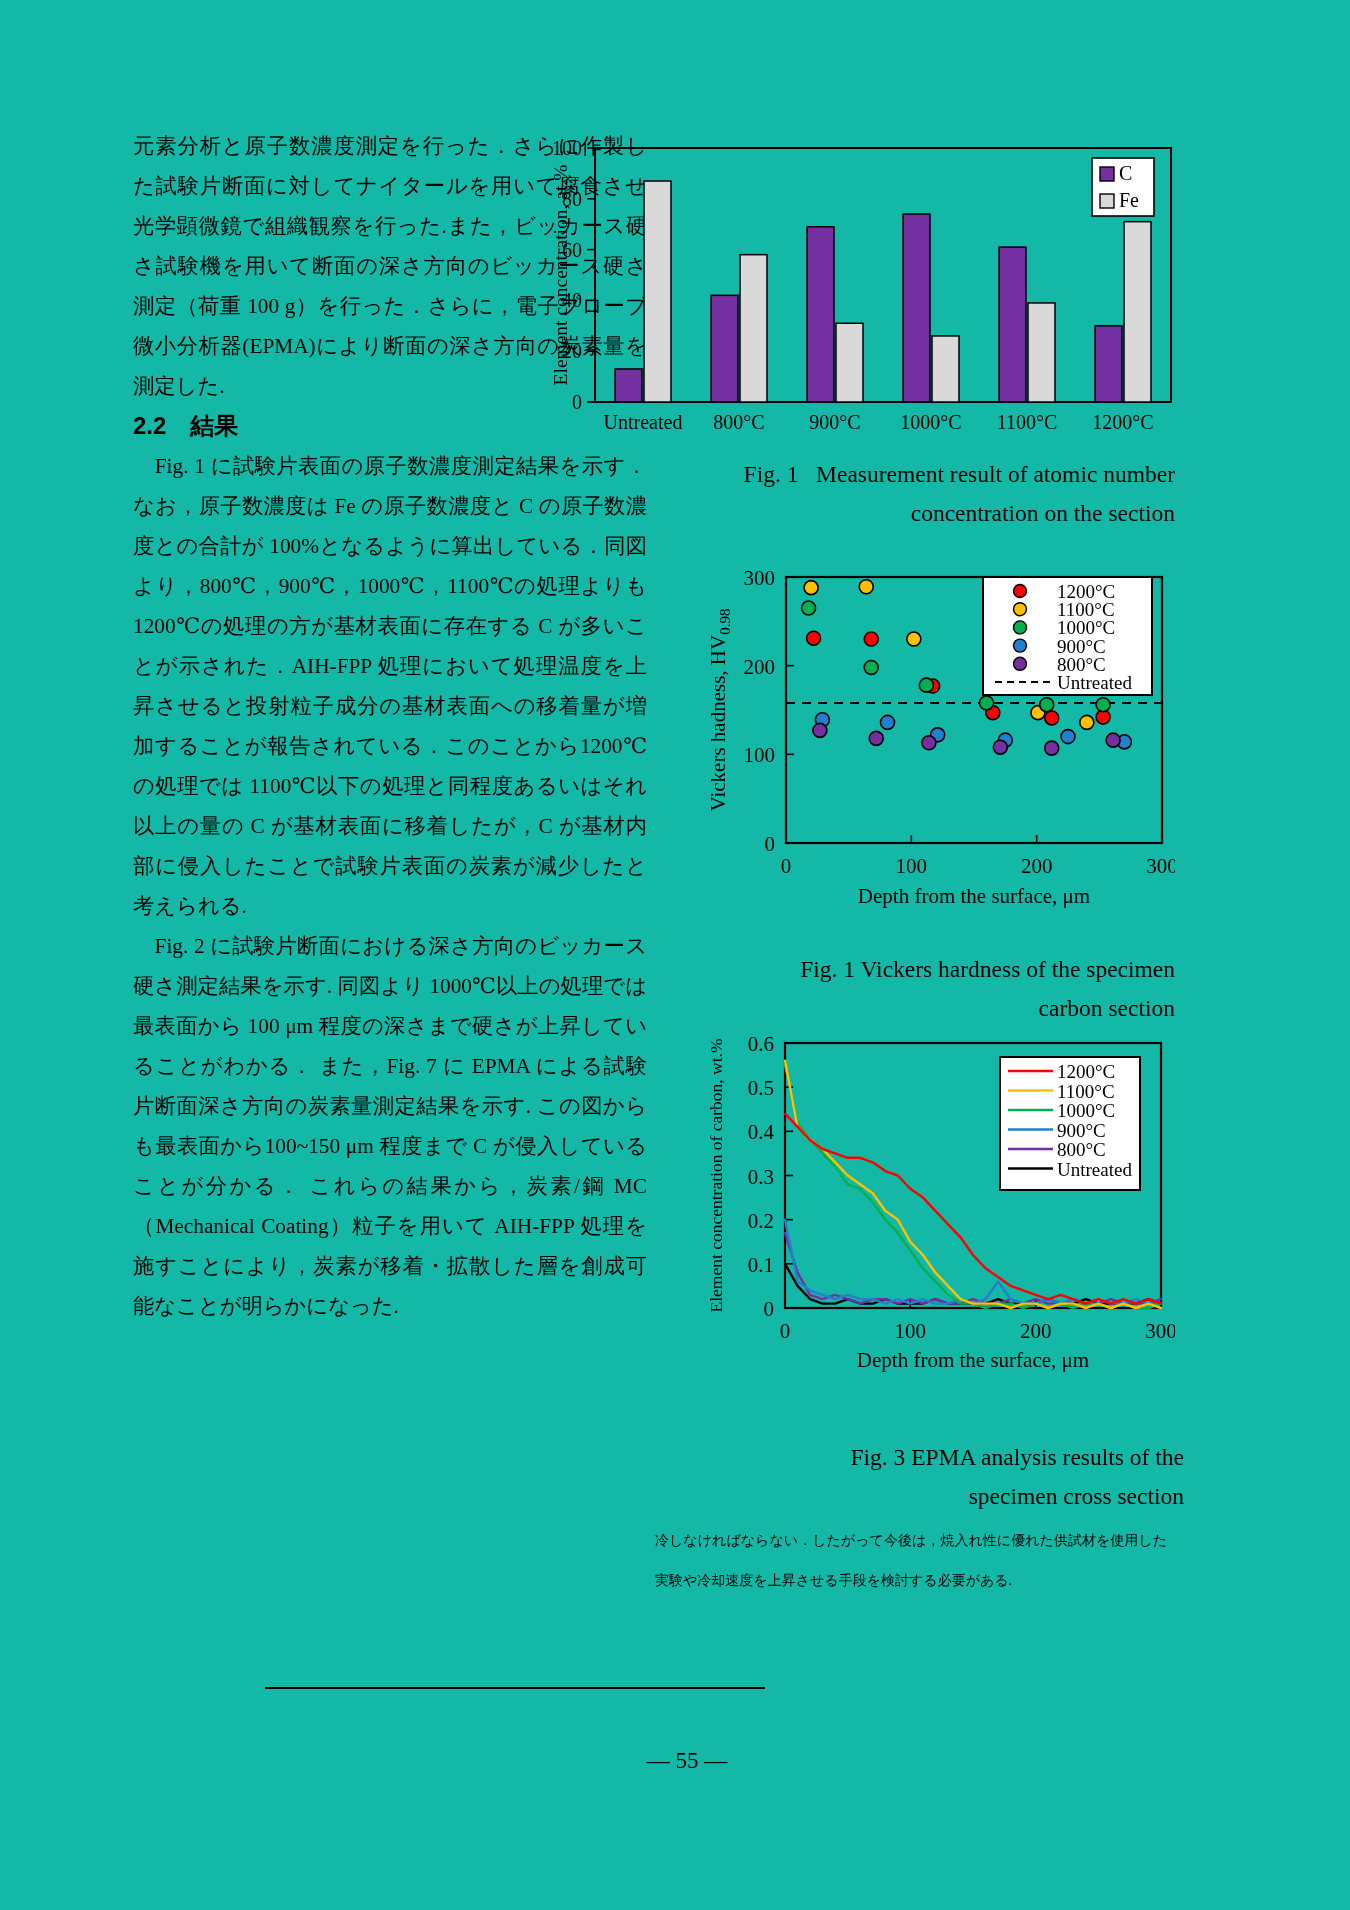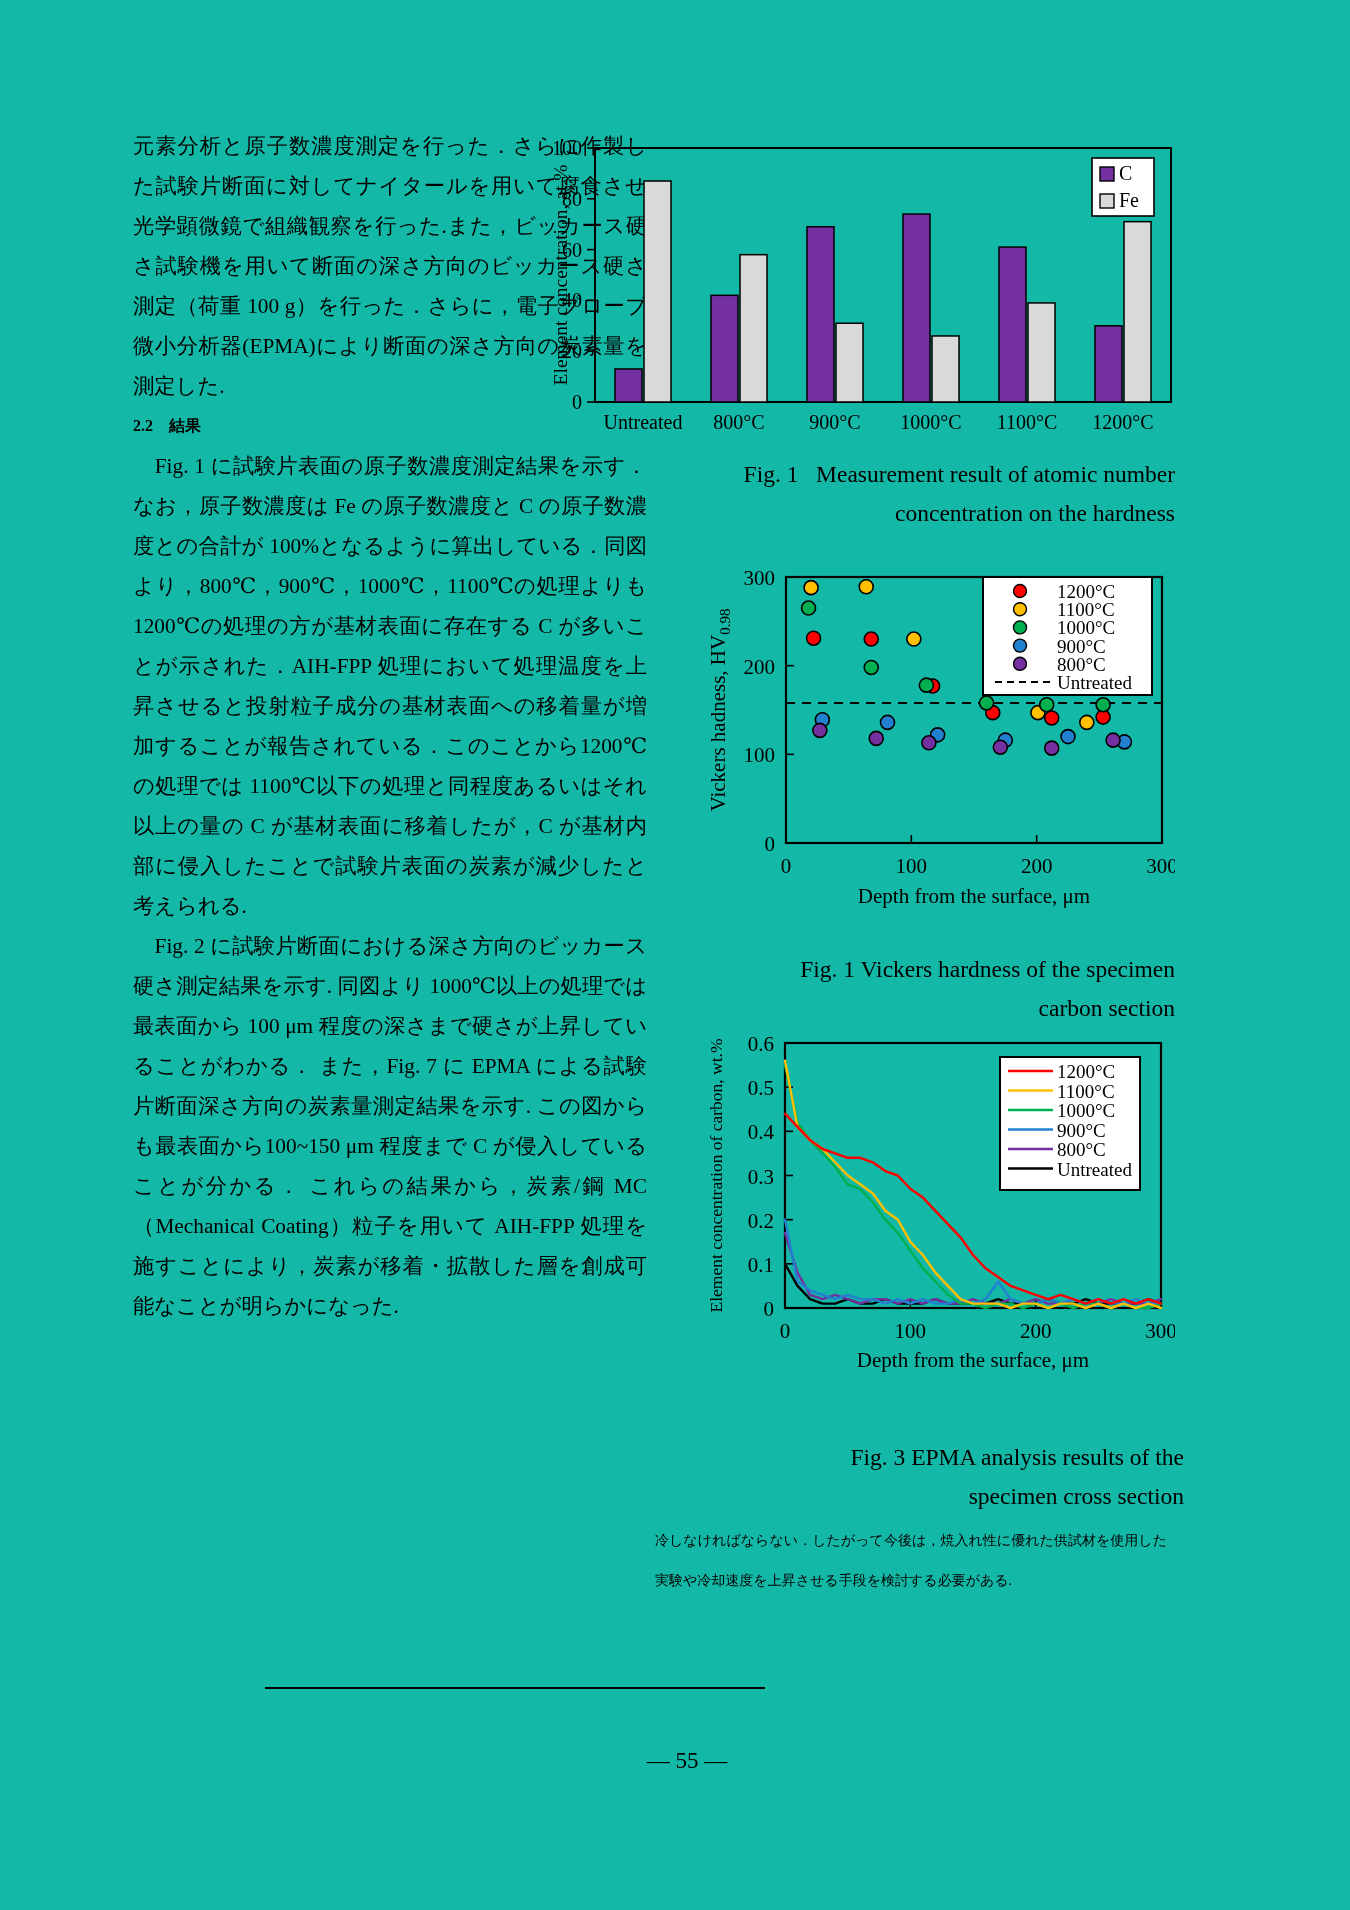--- a/index.html
+++ b/index.html
@@ -1,21 +1,21 @@
 <!DOCTYPE html>
 <html><head>
 <meta charset="utf-8">
 <style>
   html,body{margin:0;padding:0;background:#e8e8e8;}
   #page{position:relative;width:1350px;height:1910px;background:#14b8a6;margin:0 auto;
         font-family:"Liberation Serif","DejaVu Serif",serif;color:#000;overflow:hidden;}
   .leftcol{position:absolute;left:133px;top:126px;width:514px;
            font-size:21.3px;line-height:40px;text-align:justify;}
   .leftcol p{margin:0;}
-  .leftcol .heading{font-family:Liberation Serif, serif;font-weight:bold;font-size:16px;}
+  .leftcol .heading{font-family:Liberation Sans, sans-serif;font-weight:bold;font-size:24px;}
   .figwrap{position:absolute;}
   .caption{position:absolute;width:622px;text-align:right;font-size:23.5px;line-height:39px;}
   .rbottom{position:absolute;left:655px;top:1521px;width:512px;
            font-size:14px;line-height:40px;text-align:justify;}
   .footrule{position:absolute;left:265px;top:1687px;width:500px;height:2px;background:#000;}
   .pagenum{position:absolute;left:12px;top:1748px;width:1350px;text-align:center;font-size:23px;}
   svg text{fill:#000;}
 </style>
 </head>
 <body>
@@ -65,21 +65,21 @@
         <text x="570" y="291" font-size="20" text-anchor="middle">1200°C</text>
         <rect x="539" y="20" width="62" height="58" fill="#fff" stroke="#000" stroke-width="1.6"></rect>
         <rect x="547" y="29" width="14" height="14" fill="#7430A0" stroke="#000" stroke-width="1.4"></rect>
         <text x="566" y="42" font-size="20" text-anchor="start">C</text>
         <rect x="547" y="56" width="14" height="14" fill="#D9D9D9" stroke="#000" stroke-width="1.4"></rect>
         <text x="566" y="69" font-size="20" text-anchor="start">Fe</text>
       </svg>
   </div>
   <div class="caption" style="left:553px;top:455px">
     <div>Fig. 1&nbsp;&nbsp;&nbsp;Measurement result of atomic number</div>
-    <div>concentration on the hardness</div>
+    <div>concentration on the section</div>
   </div>
 
   <div class="figwrap" style="left:553px;top:565px">
     <svg id="fig2" width="622" height="350" style="font-family:'Liberation Serif','DejaVu Serif',serif">
         <rect x="233" y="12" width="376" height="266" fill="none" stroke="#000" stroke-width="2.2"></rect>
         <text x="222" y="286" font-size="21" text-anchor="end">0</text>
         <line x1="233" y1="189.33333333333334" x2="241" y2="189.33333333333334" stroke="#000" stroke-width="1.6"></line>
         <text x="222" y="197.33333333333334" font-size="21" text-anchor="end">100</text>
         <line x1="233" y1="100.66666666666669" x2="241" y2="100.66666666666669" stroke="#000" stroke-width="1.6"></line>
         <text x="222" y="108.66666666666669" font-size="21" text-anchor="end">200</text>

